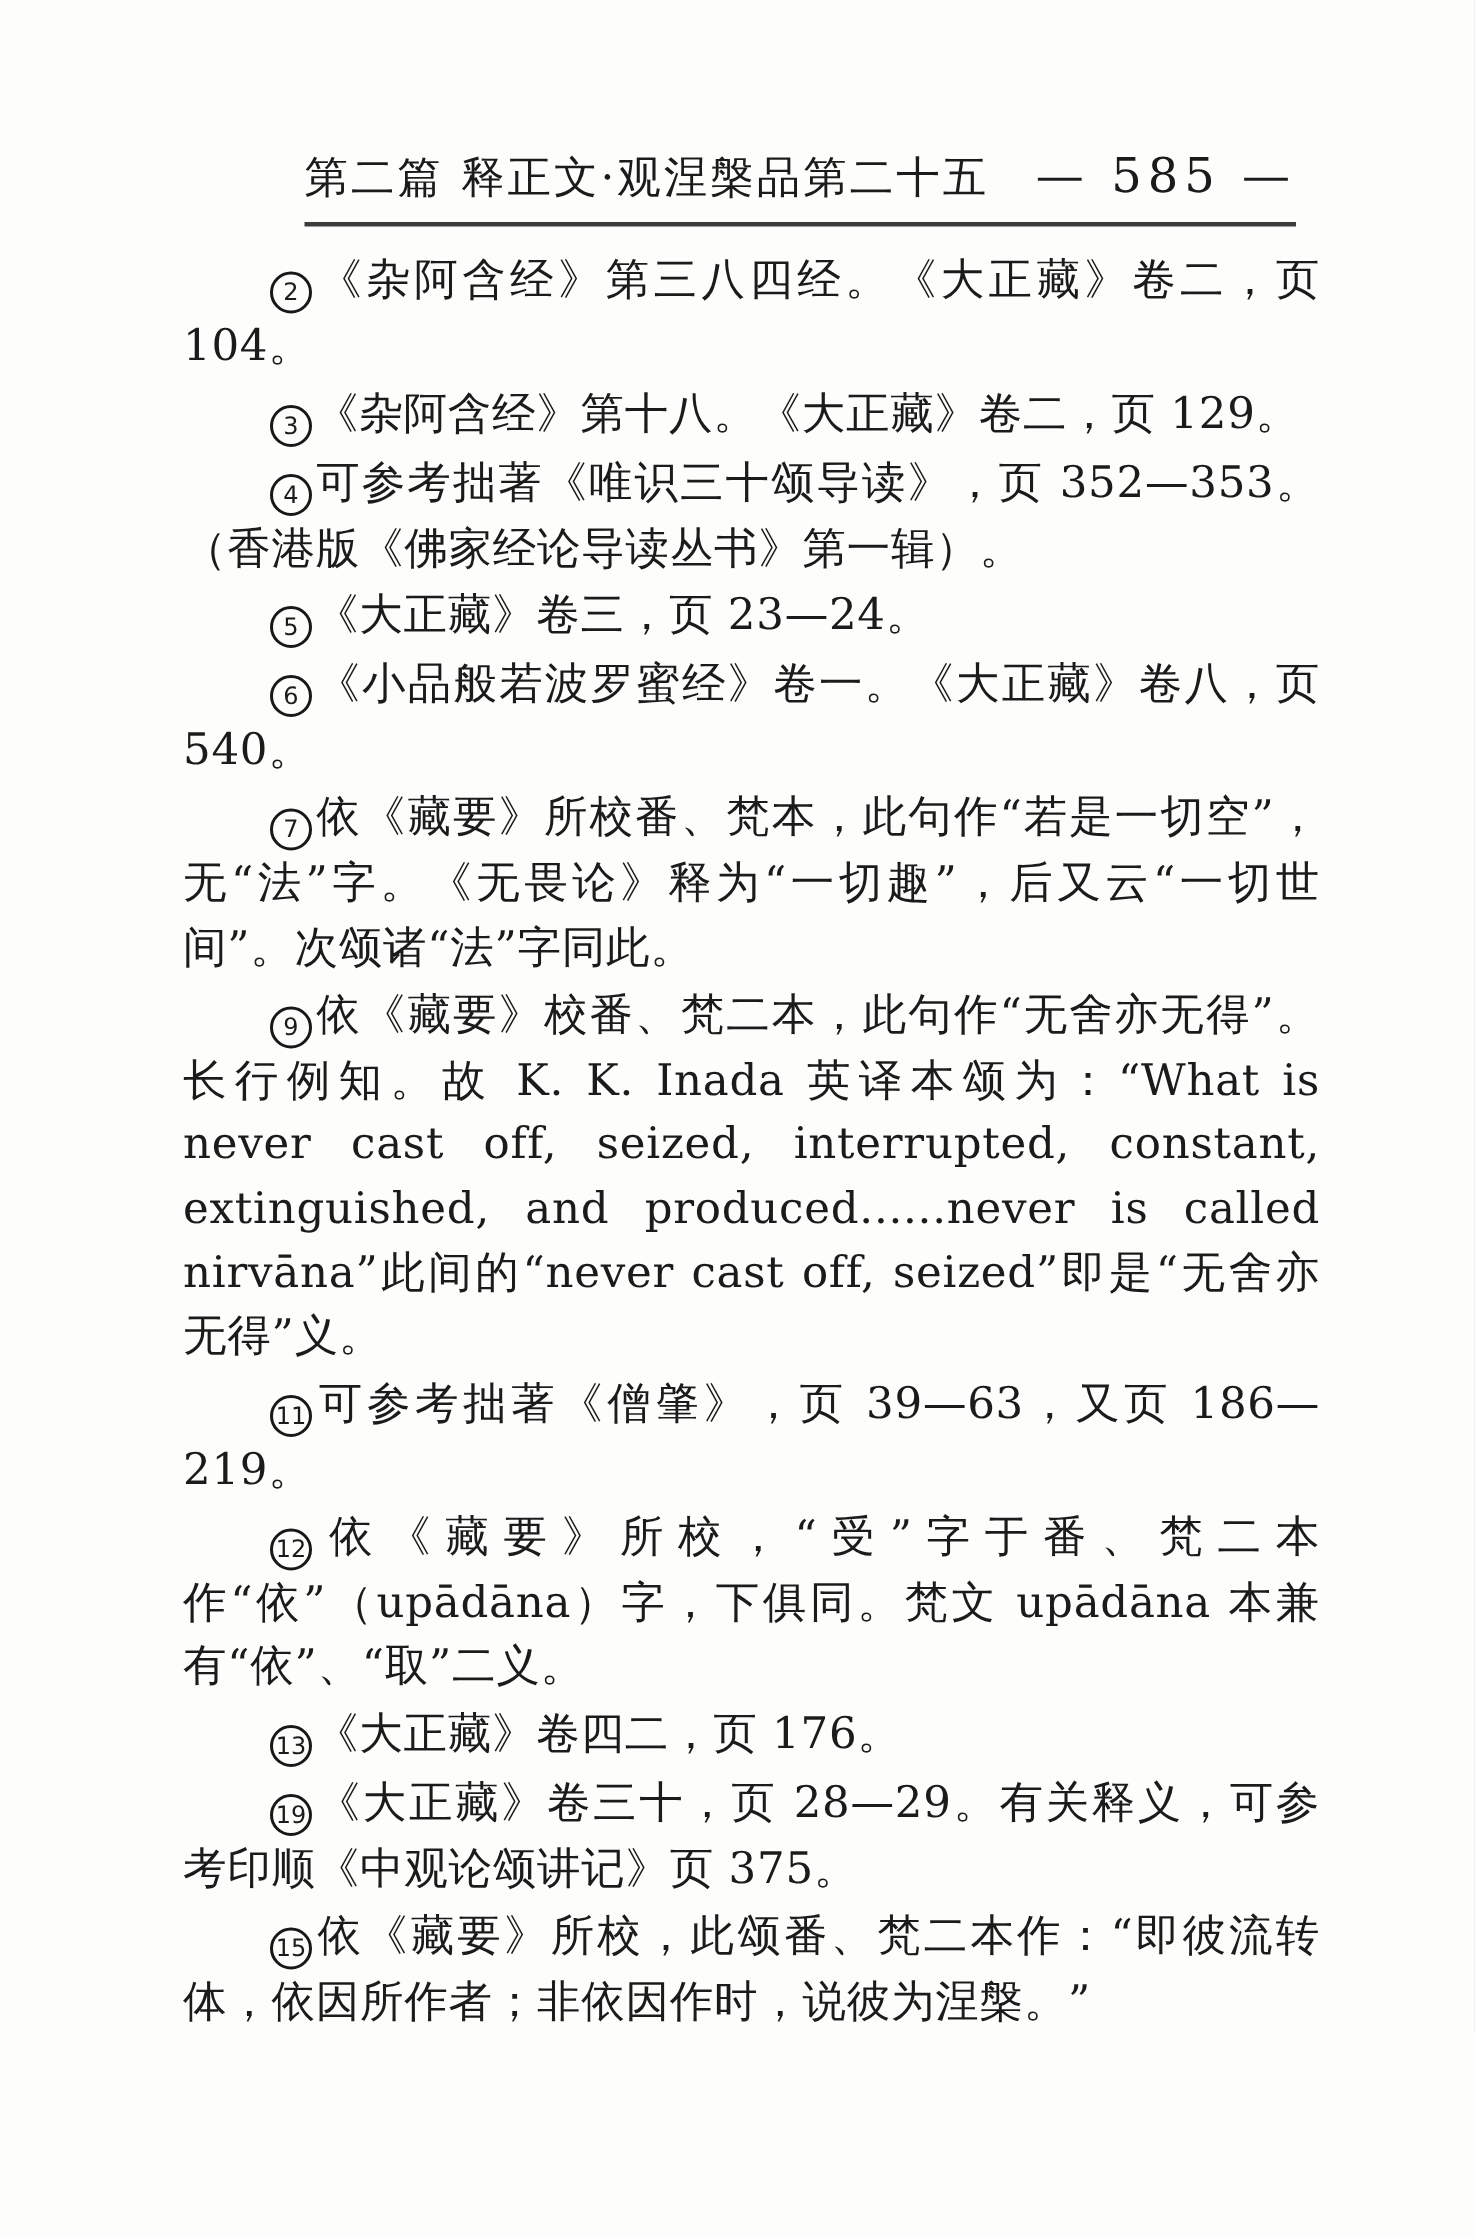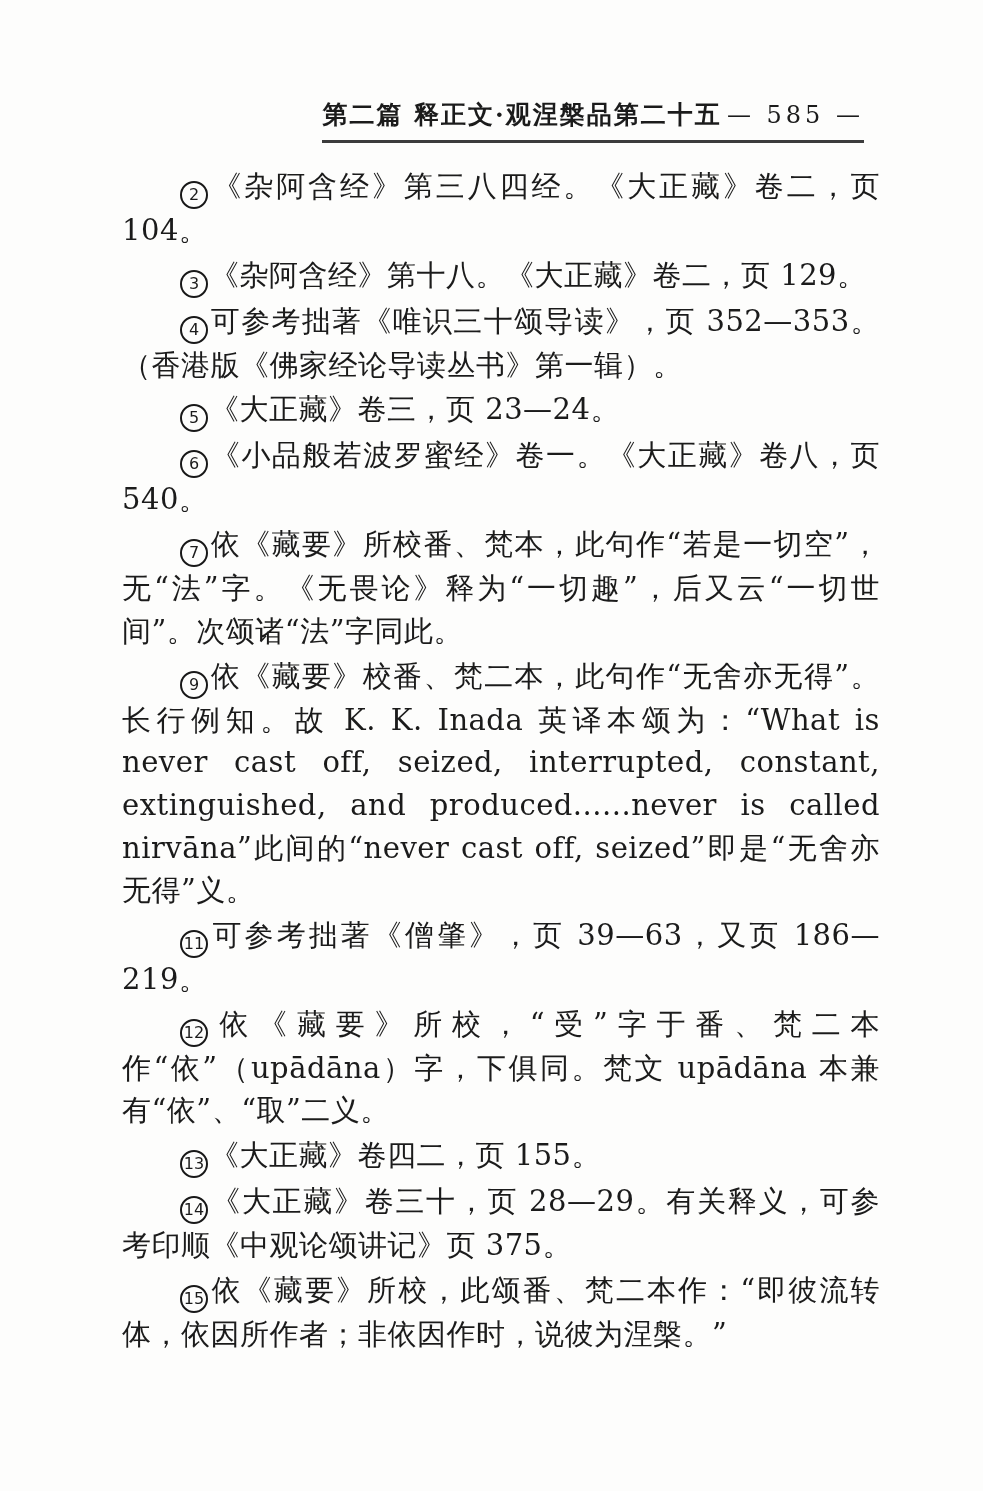--- a/index.html
+++ b/index.html
@@ -24,26 +24,27 @@
     right: 119px;
     text-align: right;
   }
   .running-head-inner {
     display: inline-block;
     border-bottom: 3px solid #3c3c3c;
     padding-bottom: 9px;
     white-space: nowrap;
   }
   .head-title {
-    font-weight: bold;
-    font-size: 25px;
+    font-weight: normal;
+    font-size: 29px;
     letter-spacing: 2px;
   }
   .head-pageno {
-    font-size: 24px;
+    font-size: 32px;
+    margin-left: 26px;
     letter-spacing: 4px;
   }
   
   .notes {
     position: absolute;
     top: 163px;
     left: 120px;
     width: 762px;
     font-size: 29px;
     line-height: 42.7px;
@@ -87,19 +88,19 @@
   <main class="notes">
     <p class="note"><span class="marker">2</span><span>《杂阿含经》第三八四经。《大正藏》卷二，页 104。</span></p>
     <p class="note"><span class="marker">3</span><span>《杂阿含经》第十八。《大正藏》卷二，页 129。</span></p>
     <p class="note"><span class="marker">4</span><span>可参考拙著《唯识三十颂导读》，页 352—353。（香港版《佛家经论导读丛书》第一辑）。</span></p>
     <p class="note"><span class="marker">5</span><span>《大正藏》卷三，页 23—24。</span></p>
     <p class="note"><span class="marker">6</span><span>《小品般若波罗蜜经》卷一。《大正藏》卷八，页 540。</span></p>
     <p class="note"><span class="marker">7</span><span>依《藏要》所校番、梵本，此句作“若是一切空”，无“法”字。《无畏论》释为“一切趣”，后又云“一切世间”。次颂诸“法”字同此。</span></p>
     <p class="note"><span class="marker">9</span><span>依《藏要》校番、梵二本，此句作“无舍亦无得”。长行例知。故 K. K. Inada 英译本颂为：“What is never cast off, seized, interrupted, constant, extinguished, and produced......never is called nirvāna”此间的“never cast off, seized”即是“无舍亦无得”义。</span></p>
     <p class="note"><span class="marker">11</span><span>可参考拙著《僧肇》，页 39—63，又页 186—219。</span></p>
     <p class="note"><span class="marker">12</span><span>依《藏要》所校，“受”字于番、梵二本作“依”（upādāna）字，下俱同。梵文 upādāna 本兼有“依”、“取”二义。</span></p>
-    <p class="note"><span class="marker">13</span><span>《大正藏》卷四二，页 155。</span></p>
-    <p class="note"><span class="marker">14</span><span>《大正藏》卷三十，页 28—29。有关释义，可参考印顺《中观论颂讲记》页 375。</span></p>
+    <p class="note"><span class="marker">13</span><span>《大正藏》卷四二，页 176。</span></p>
+    <p class="note"><span class="marker">19</span><span>《大正藏》卷三十，页 28—29。有关释义，可参考印顺《中观论颂讲记》页 375。</span></p>
     <p class="note"><span class="marker">15</span><span>依《藏要》所校，此颂番、梵二本作：“即彼流转体，依因所作者；非依因作时，说彼为涅槃。”</span></p>
 
   </main>
 
 </div>
 
 </body></html>

